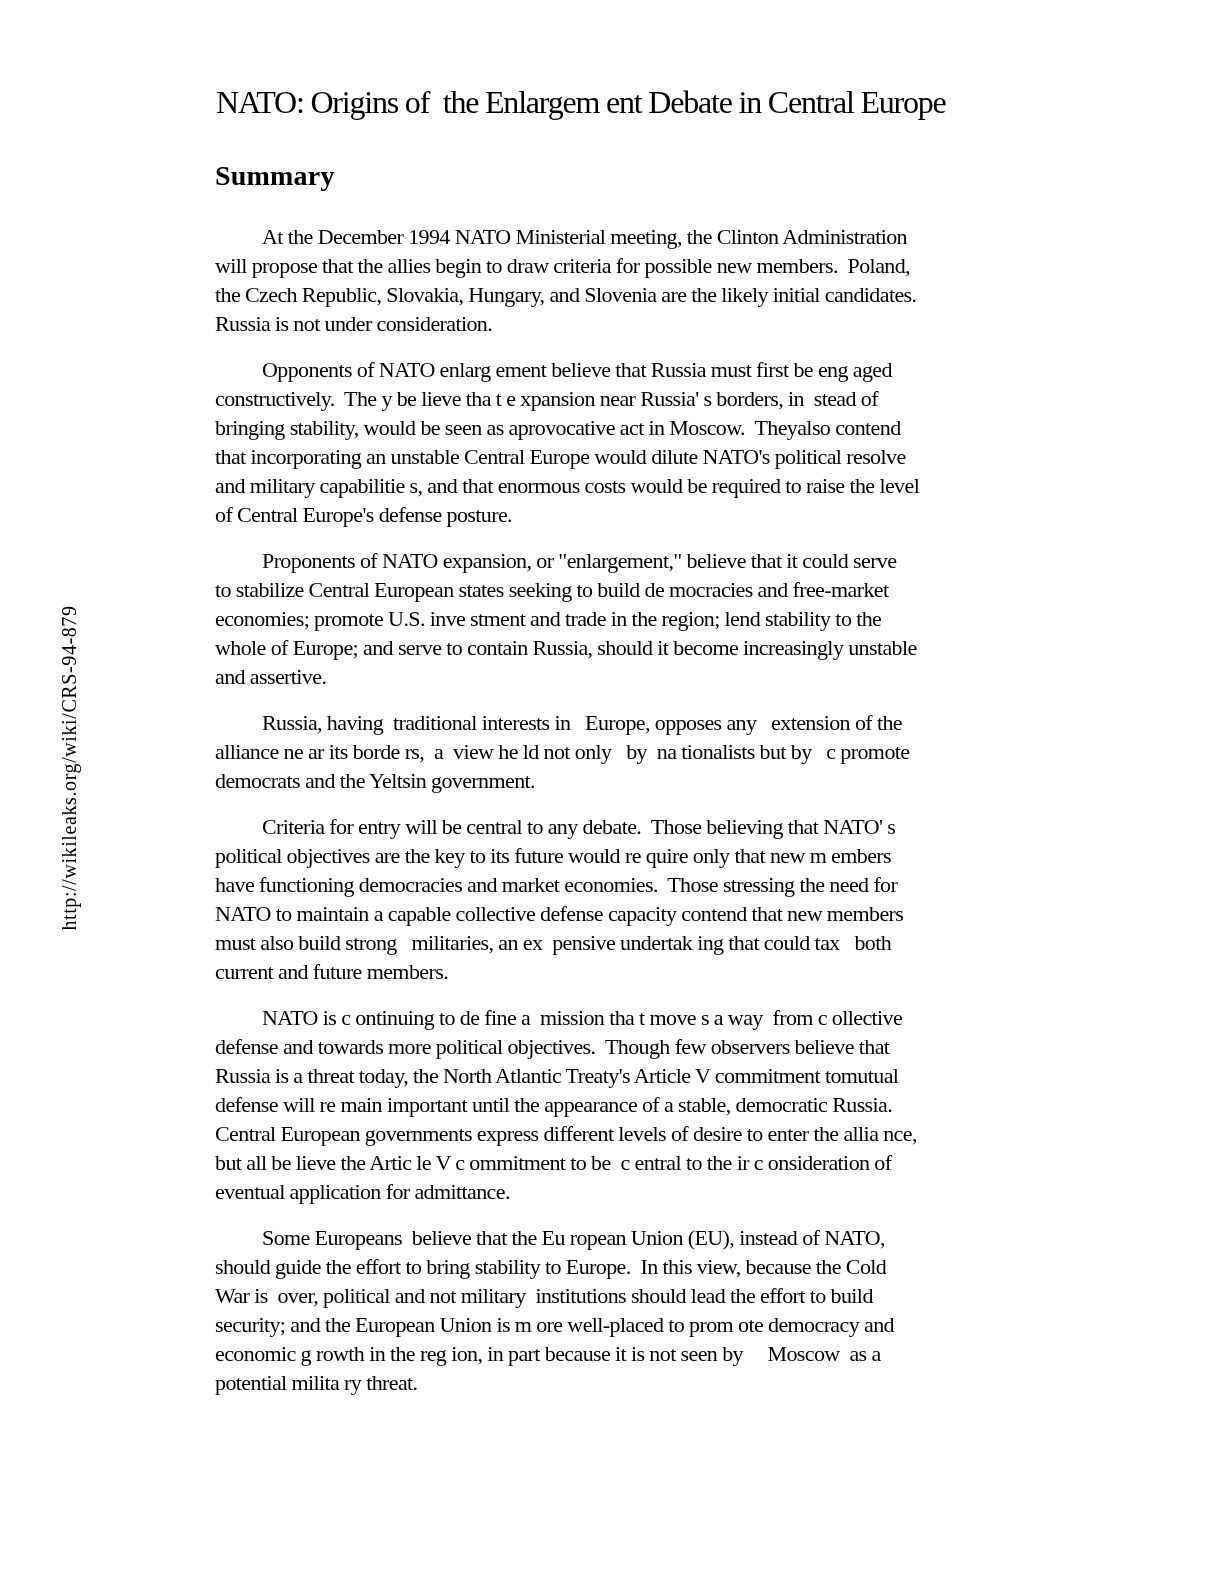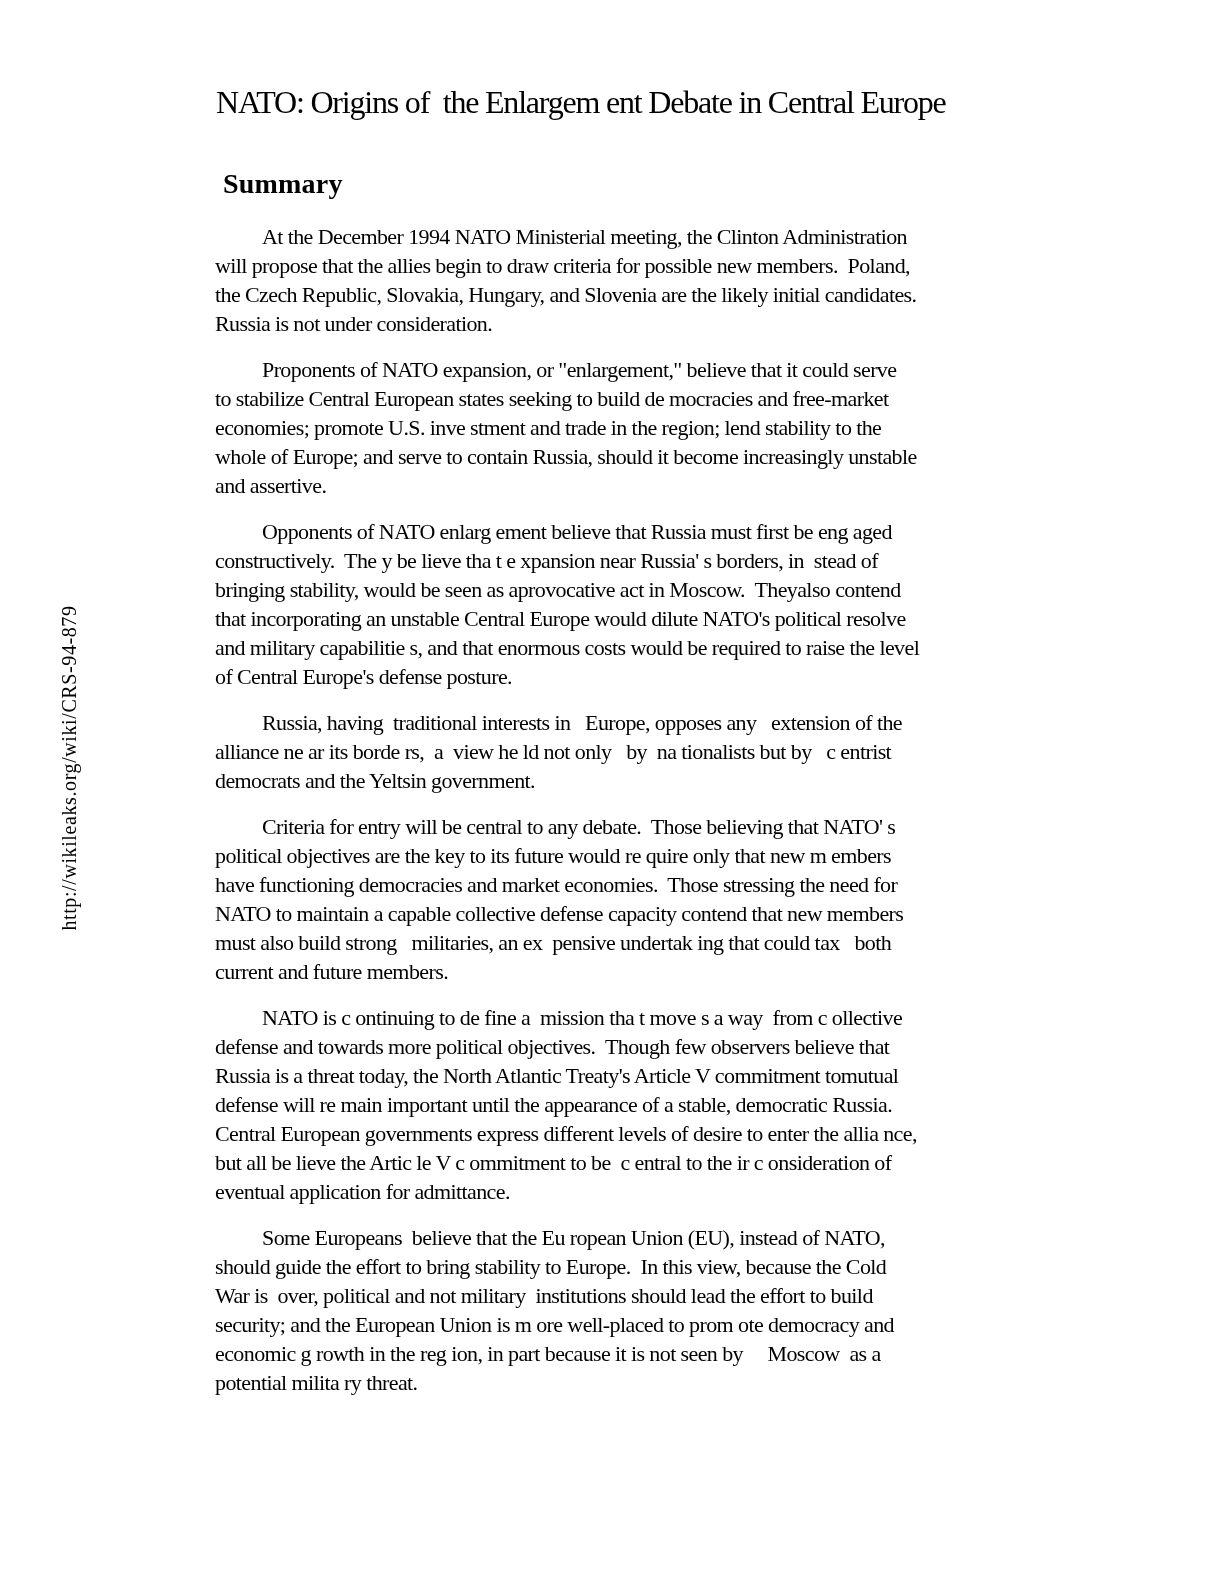--- a/index.html
+++ b/index.html
@@ -26,21 +26,21 @@
     font-weight: normal;
     margin: 16px;
   }
   .doc-heading {
     position: absolute;
     left: 215px;
     top: 160px;
     font-size: 28px;
     font-weight: bold;
     letter-spacing: 0.2px;
-    margin: 8px;
+    margin: 0;
   }
   .doc-body {
     position: absolute;
     left: 215px;
     top: 214px;
     width: 800px;
     font-size: 22px;
     line-height: 29px;
     letter-spacing: -0.6px;
   }
@@ -69,33 +69,33 @@
 
   <h1 class="doc-title">NATO: Origins of  the Enlargem ent Debate in Central Europe</h1>
 
   <h2 class="doc-heading">Summary</h2>
 
   <div class="doc-body">
     <p>At the December 1994 NATO Ministerial meeting, the Clinton Administration
 will propose that the allies begin to draw criteria for possible new members.  Poland,
 the Czech Republic, Slovakia, Hungary, and Slovenia are the likely initial candidates.
 Russia is not under consideration.</p>
-    <p>Proponents of NATO expansion, or "enlargement," believe that it could serve
-to stabilize Central European states seeking to build de mocracies and free-market
-economies; promote U.S. inve stment and trade in the region; lend stability to the
-whole of Europe; and serve to contain Russia, should it become increasingly unstable
-and assertive.</p>
     <p>Opponents of NATO enlarg ement believe that Russia must first be eng aged
 constructively.  The y be lieve tha t e xpansion near Russia' s borders, in  stead of
 bringing stability, would be seen as aprovocative act in Moscow.  Theyalso contend
 that incorporating an unstable Central Europe would dilute NATO's political resolve
 and military capabilitie s, and that enormous costs would be required to raise the level
 of Central Europe's defense posture.</p>
+    <p>Proponents of NATO expansion, or "enlargement," believe that it could serve
+to stabilize Central European states seeking to build de mocracies and free-market
+economies; promote U.S. inve stment and trade in the region; lend stability to the
+whole of Europe; and serve to contain Russia, should it become increasingly unstable
+and assertive.</p>
     <p>Russia, having  traditional interests in   Europe, opposes any   extension of the
-alliance ne ar its borde rs,  a  view he ld not only   by  na tionalists but by   c entrist
+alliance ne ar its borde rs,  a  view he ld not only   by  na tionalists but by   c promote
 democrats and the Yeltsin government.</p>
     <p>Criteria for entry will be central to any debate.  Those believing that NATO' s
 political objectives are the key to its future would re quire only that new m embers
 have functioning democracies and market economies.  Those stressing the need for
 NATO to maintain a capable collective defense capacity contend that new members
 must also build strong   militaries, an ex  pensive undertak ing that could tax   both
 current and future members.</p>
     <p>NATO is c ontinuing to de fine a  mission tha t move s a way  from c ollective
 defense and towards more political objectives.  Though few observers believe that
 Russia is a threat today, the North Atlantic Treaty's Article V commitment tomutual

